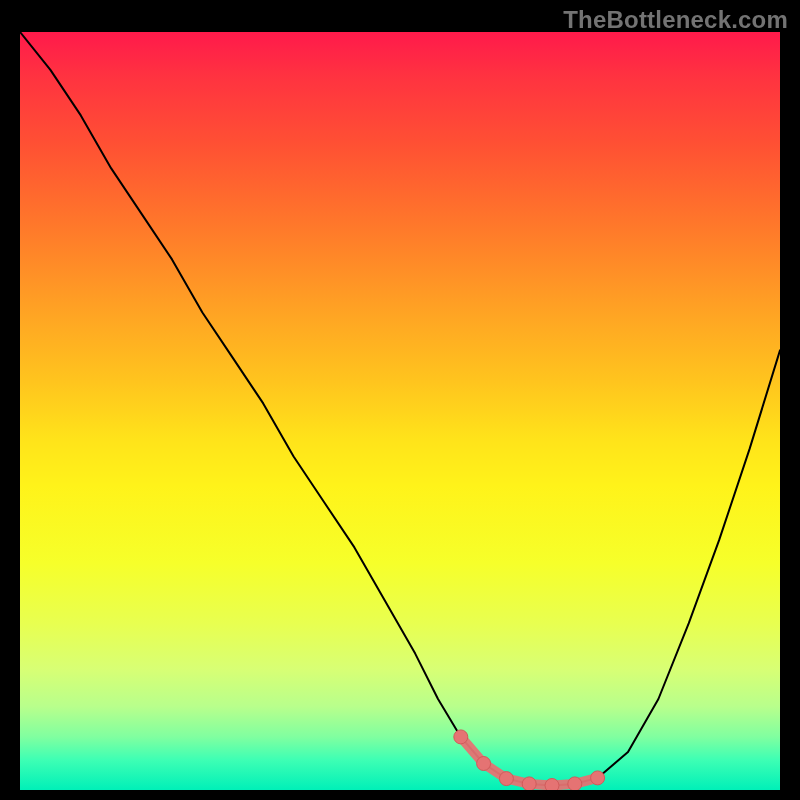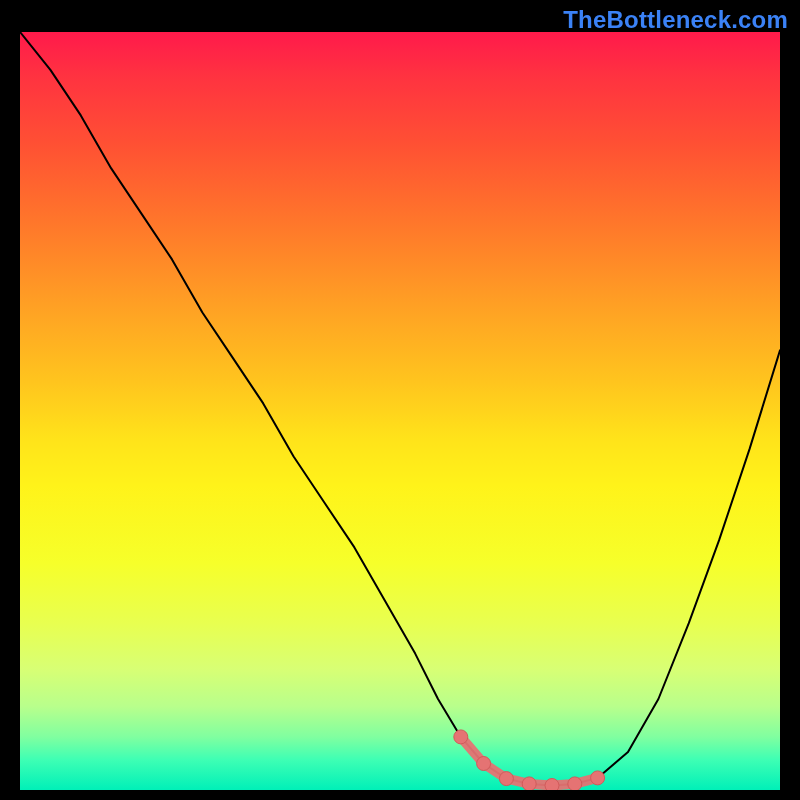--- a/index.html
+++ b/index.html
@@ -7,21 +7,21 @@
   .frame {
     position: relative;
     width: 800px;
     height: 800px;
     background: #000;
   }
   .watermark {
     position: absolute;
     top: 6px;
     right: 12px;
-    color: #3b82f6;
+    color: #737373;
     font-family: Arial, Helvetica, sans-serif;
     font-size: 24px;
     font-weight: 600;
     letter-spacing: 0.2px;
     z-index: 5;
   }
   .plot-area {
     position: absolute;
     left: 20px;
     top: 32px;

